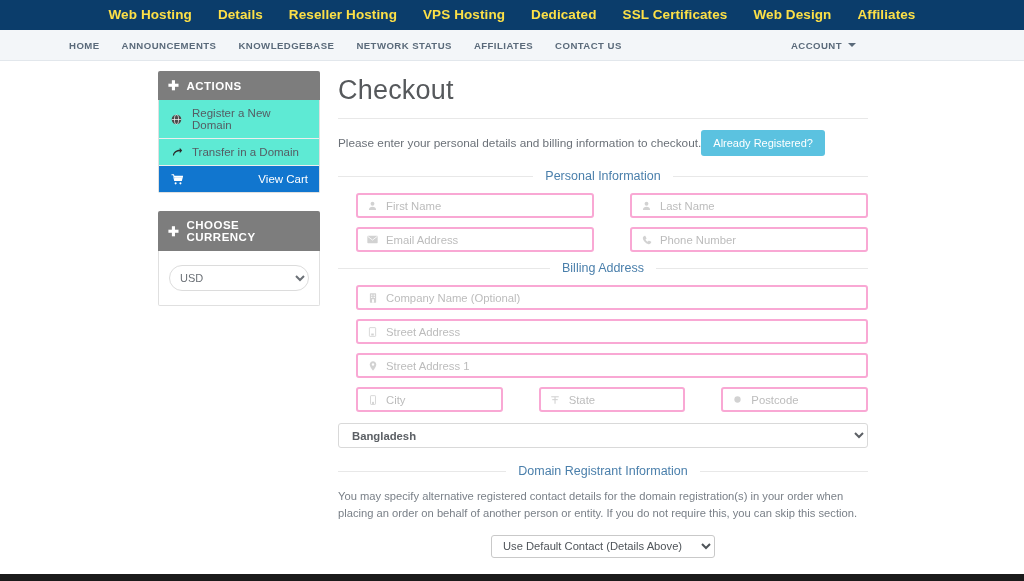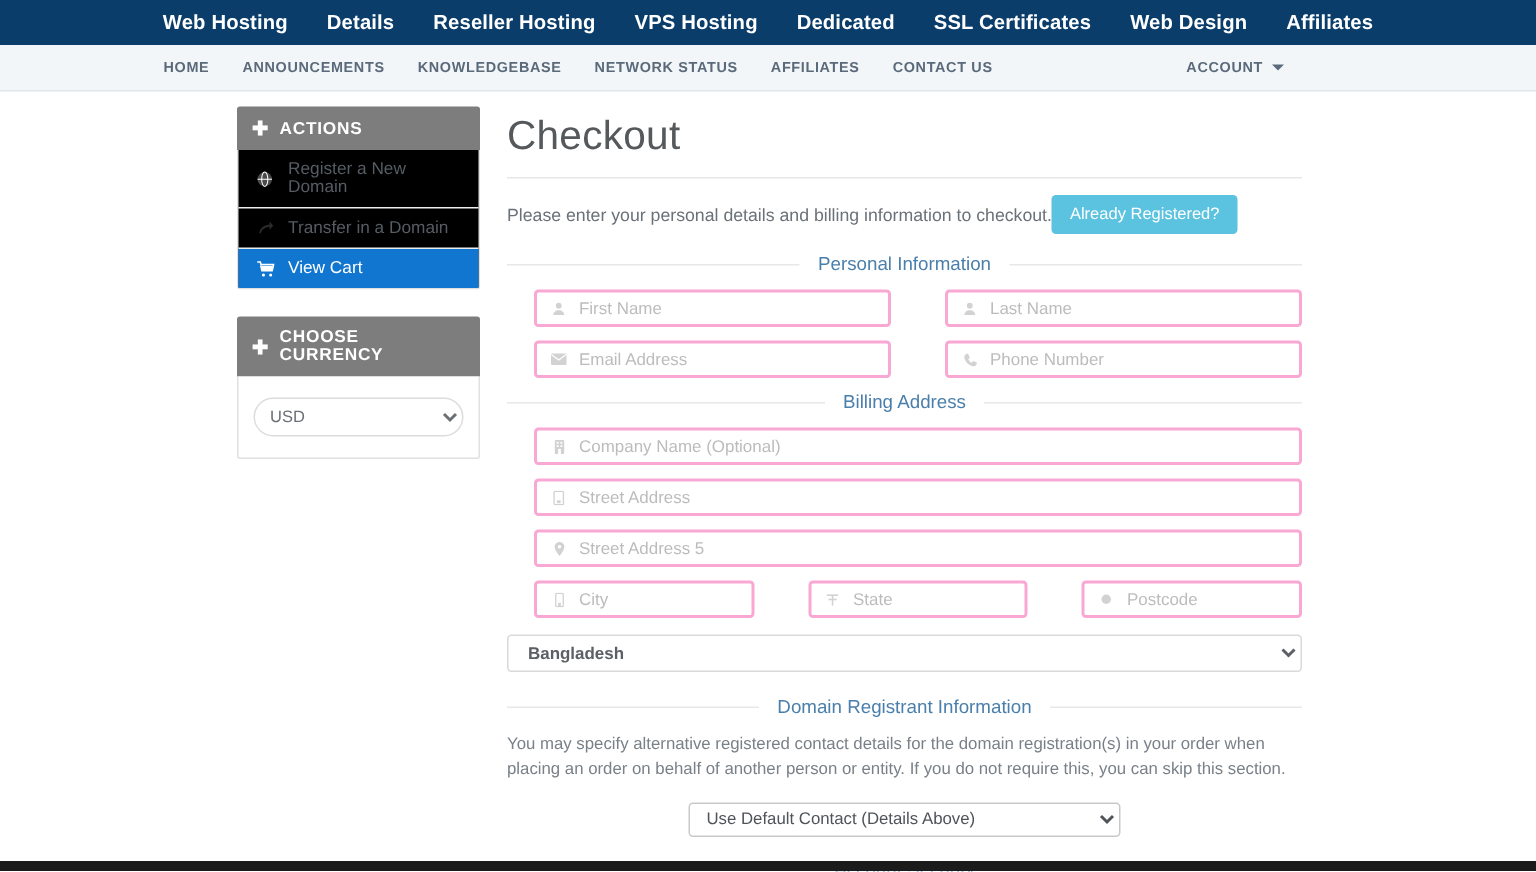--- a/index.html
+++ b/index.html
@@ -18,21 +18,21 @@
   .topnav {
     height: 30px;
     background: #0b3d6b;
     display: flex;
     align-items: center;
     justify-content: center;
     gap: 26px;
     padding: 0 20px;
   }
   .topnav-item {
-    color: #ffffff;
+    color: #fde047;
     font-size: 13.5px;
     font-weight: bold;
     letter-spacing: .1px;
     text-decoration: none;
     white-space: nowrap;
     cursor: pointer;
     line-height: 1;
   }
 
   
@@ -41,21 +41,21 @@
     background: #f3f6f9;
     border-bottom: 1px solid #e2e7ec;
     display: flex;
     align-items: center;
     position: relative;
   }
   .subnav-left {
     display: flex;
     align-items: flex-end;
     gap: 22px;
-    margin-left: 109px;
+    margin-left: 69px;
   }
   .subnav-item {
     color: #5a6a7a;
     font-size: 9.6px;
     font-weight: bold;
     letter-spacing: .45px;
     text-decoration: none;
     white-space: nowrap;
     cursor: pointer;
   }
@@ -103,35 +103,35 @@
     border-radius: 2px 2px 0 0;
   }
   .plus-glyph {
     font-size: 13px;
     line-height: 1;
     font-weight: bold;
   }
   .panel-body {
     border: 1px solid #e0e0e0;
     border-top: none;
-    background: #000000;
+    background: #5eead4;
     border-radius: 0 0 2px 2px;
   }
   .side-link {
     display: flex;
     align-items: center;
     gap: 9px;
     padding: 7px 11px;
     font-size: 11.5px;
     color: #555c63;
     border-bottom: 1px solid #ededed;
     cursor: pointer;
     text-decoration: none;
   }
-  .side-link:last-child { border-bottom: none; }
+  .side-link:last-child { border-bottom: none; justify-content: space-between; }
   .side-link.active {
     background: #1176cf;
     color: #ffffff;
   }
   .side-icon {
     width: 13px;
     display: inline-flex;
     justify-content: center;
     flex: 0 0 13px;
   }
@@ -262,21 +262,21 @@
     color: #7a8088;
     line-height: 1.55;
     margin: 6px 0 12px;
   }
   .contact-select-wrap {
     display: flex;
     justify-content: center;
     margin-bottom: 14px;
   }
   .contact-select {
-    width: 288px;
+    width: 224px;
     height: 23px;
     border: 1px solid #c9c9c9;
     border-radius: 3px;
     background: #ffffff;
     font-family: "Liberation Sans", sans-serif;
     font-size: 11.2px;
     color: #4f5459;
     padding: 0 7px;
     cursor: pointer;
   }
@@ -471,21 +471,21 @@
     </div>
 
     <div class="field-row">
       <div class="field field-wide">
         <span class="f-icon">
           <svg width="8" height="10" viewBox="0 0 12 16">
               <path d="M6 0.5 C3 .5 .8 2.8 .8 5.6 C.8 9.6 6 15.5 6 15.5 S11.2 9.6 11.2 5.6 C11.2 2.8 9 .5 6 .5 Z" fill="#d2d2d2"></path>
               <circle cx="6" cy="5.5" r="1.9" fill="#ffffff"></circle>
             </svg>
         </span>
-        <span class="f-ph">Street Address 5</span>
+        <span class="f-ph">Street Address 1</span>
       </div>
     </div>
 
     <div class="field-row">
       <div class="field">
         <span class="f-icon">
           <svg width="8" height="10" viewBox="0 0 12 16">
               <rect x="2" y="1" width="8" height="14" rx="1" fill="none" stroke="#d2d2d2" stroke-width="1.4"></rect>
               <rect x="4.6" y="11" width="2.8" height="4" fill="#d2d2d2"></rect>
             </svg>

